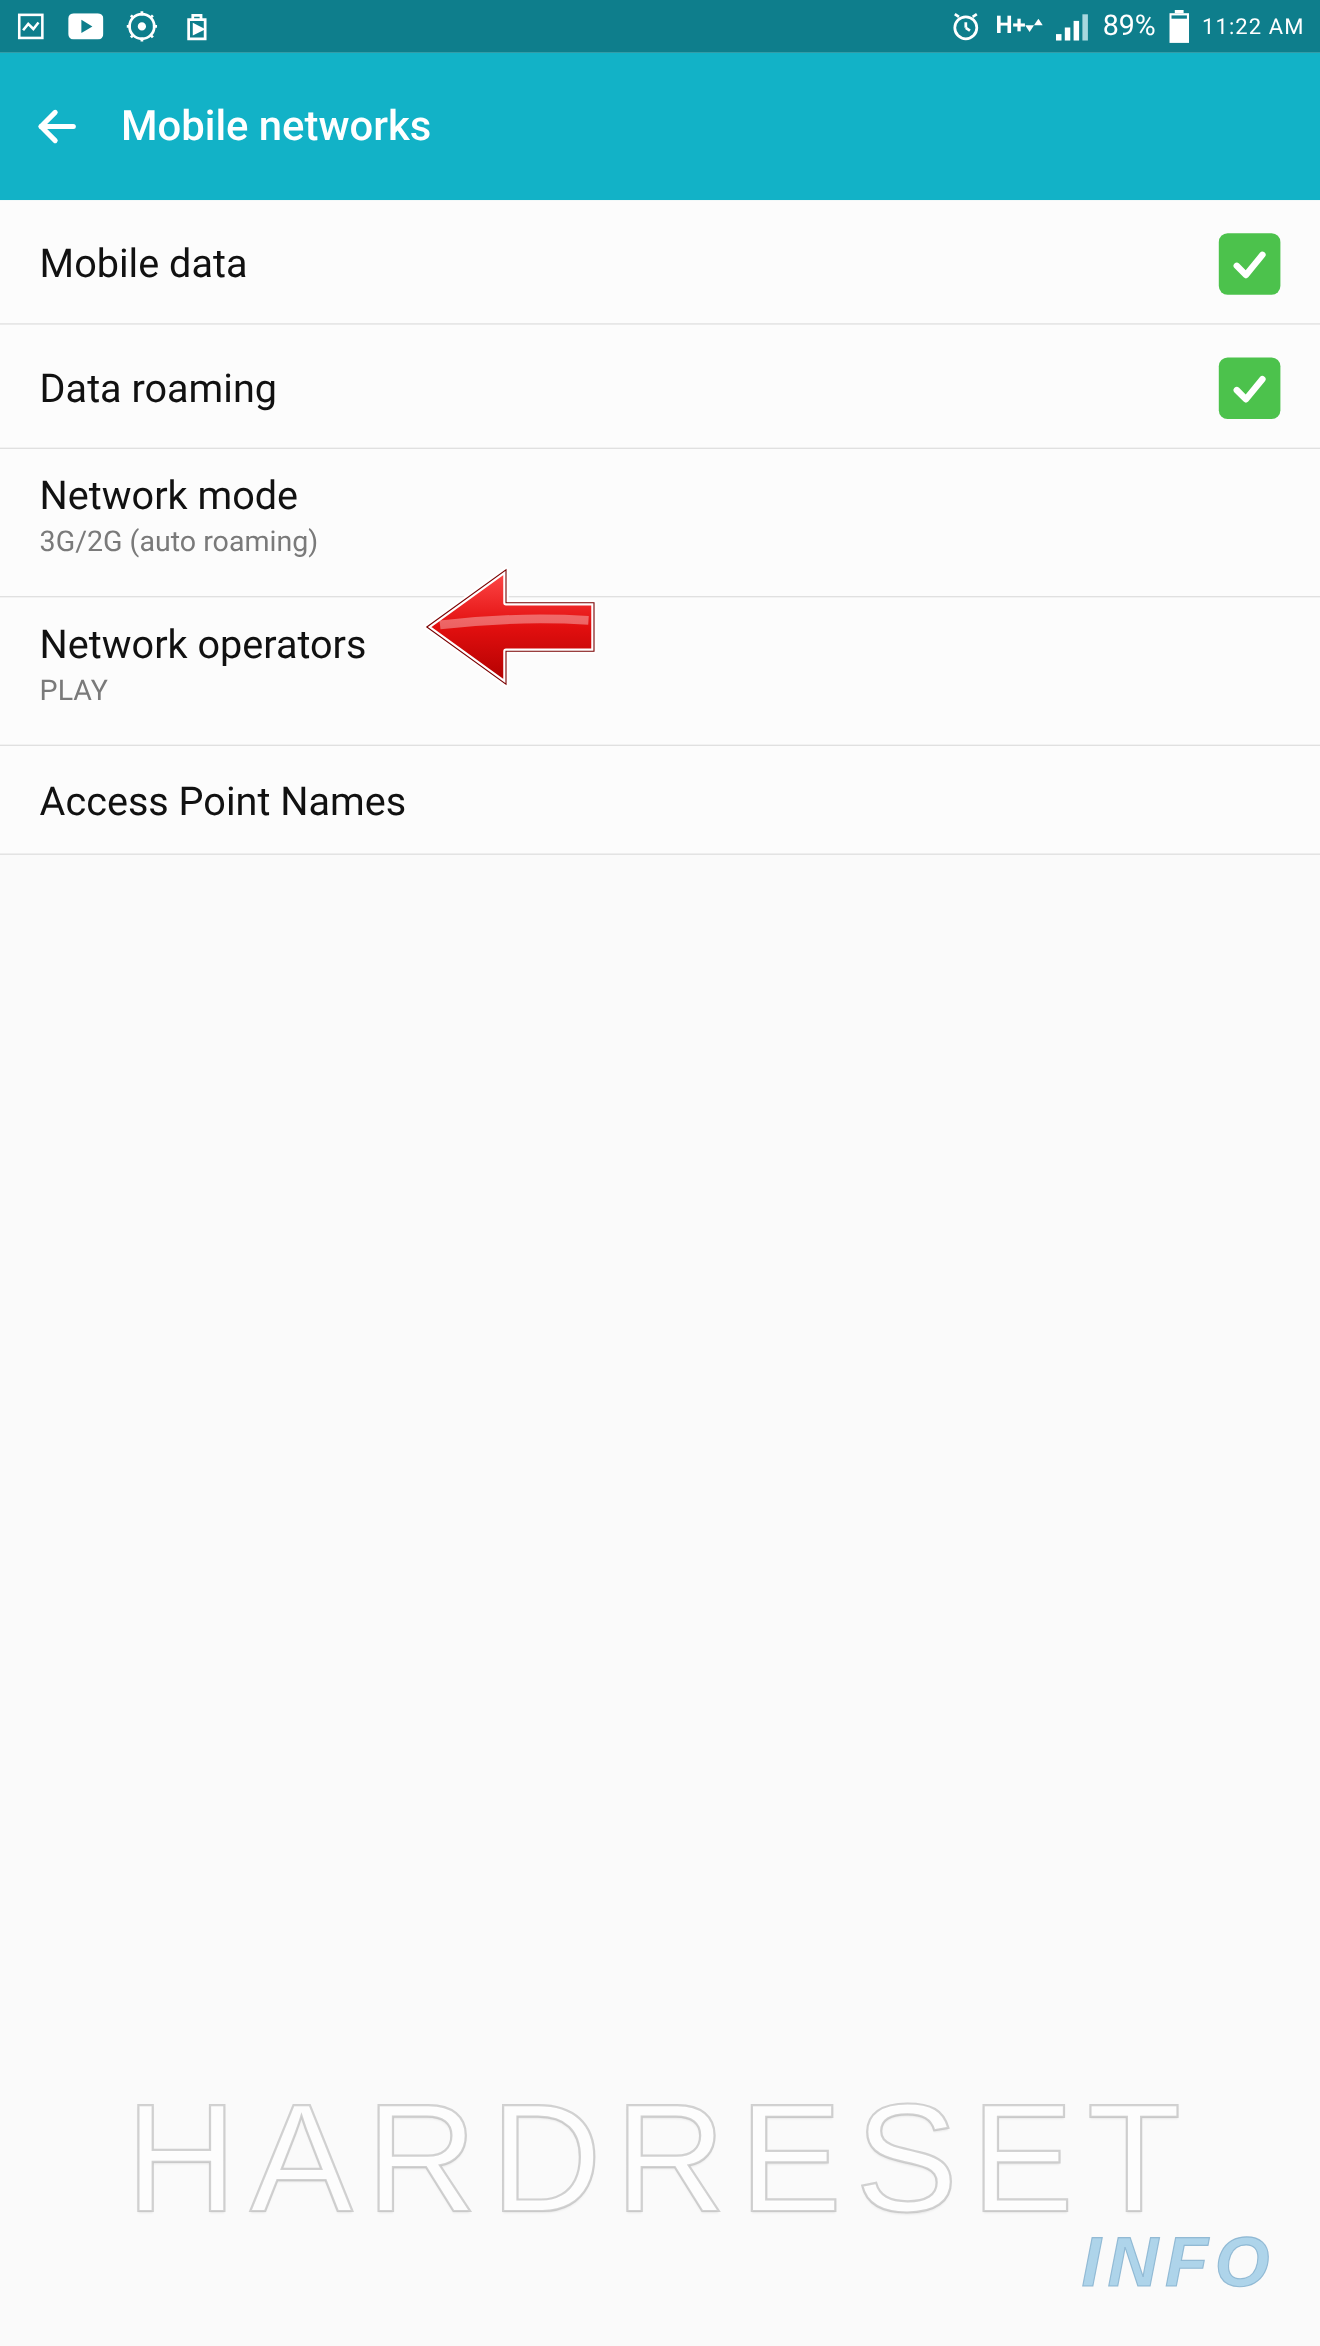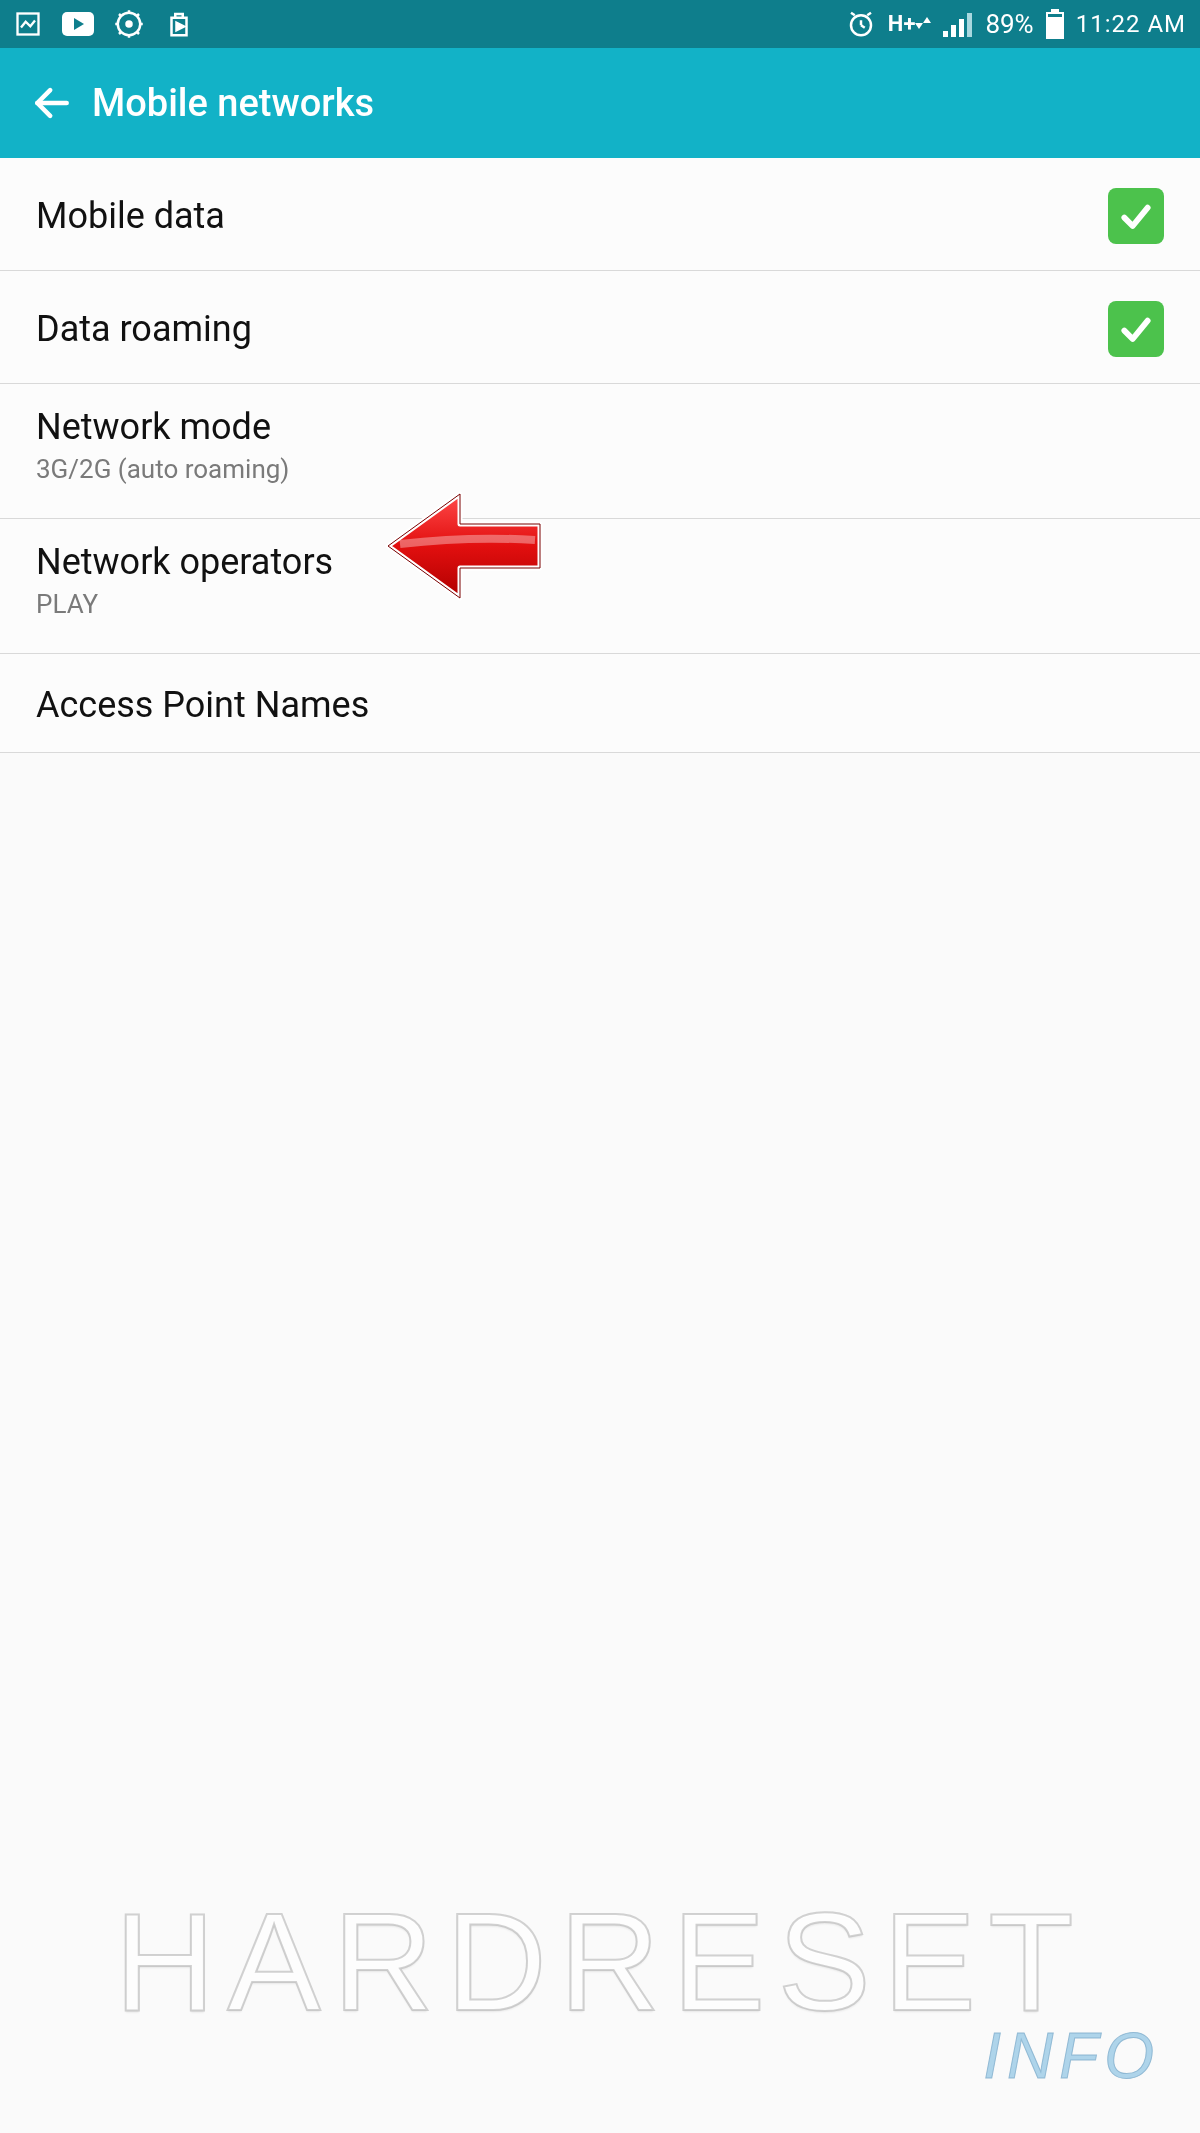--- a/index.html
+++ b/index.html
@@ -12,32 +12,32 @@
     color: #ffffff;
     display: flex;
     align-items: center;
     justify-content: space-between;
     padding: 0 14px;
     font-size: 28px;
   }
   .status-left { display: flex; align-items: center; gap: 20px; }
   .status-right { display: flex; align-items: center; gap: 12px; }
   .status-icon { display: inline-flex; align-items: center; justify-content: center; }
-  .status-time { font-size: 24px; letter-spacing: 1px; }
+  .status-time { font-size: 20px; letter-spacing: 1px; }
   .status-pct { font-size: 26px; }
 
   
   .app-bar {
-    height: 110px;
+    height: 134px;
     background: #12b2c7;
     color: #ffffff;
     display: flex;
     align-items: center;
     padding: 0 28px;
-    gap: 16px;
+    gap: 34px;
   }
   .app-bar .back { width: 48px; height: 48px; display:flex; align-items:center; justify-content:center; }
   .app-bar .title { font-size: 38px; font-weight: 500; }
 
   
   .list { background: #fcfcfc; }
   .row {
     display: flex;
     align-items: center;
     padding: 30px 36px;
@@ -83,20 +83,21 @@
     position: absolute;
     right: 40px;
     bottom: 40px;
     font-family: Impact, "Arial Black", sans-serif;
     font-style: italic;
     font-size: 64px;
     letter-spacing: 6px;
     color: rgba(160,205,230,0.85);
     -webkit-text-stroke: 1px rgba(130,175,205,0.8);
     user-select: none;
+    font-weight: bold;
   }
 </style>
 </head>
 <body>
 
 <div class="status-bar">
   <div class="status-left">
     <span class="status-icon">
       <svg width="28" height="28" viewBox="0 0 24 24" fill="none" stroke="#fff" stroke-width="2">
           <rect x="3" y="3" width="18" height="18"></rect>

